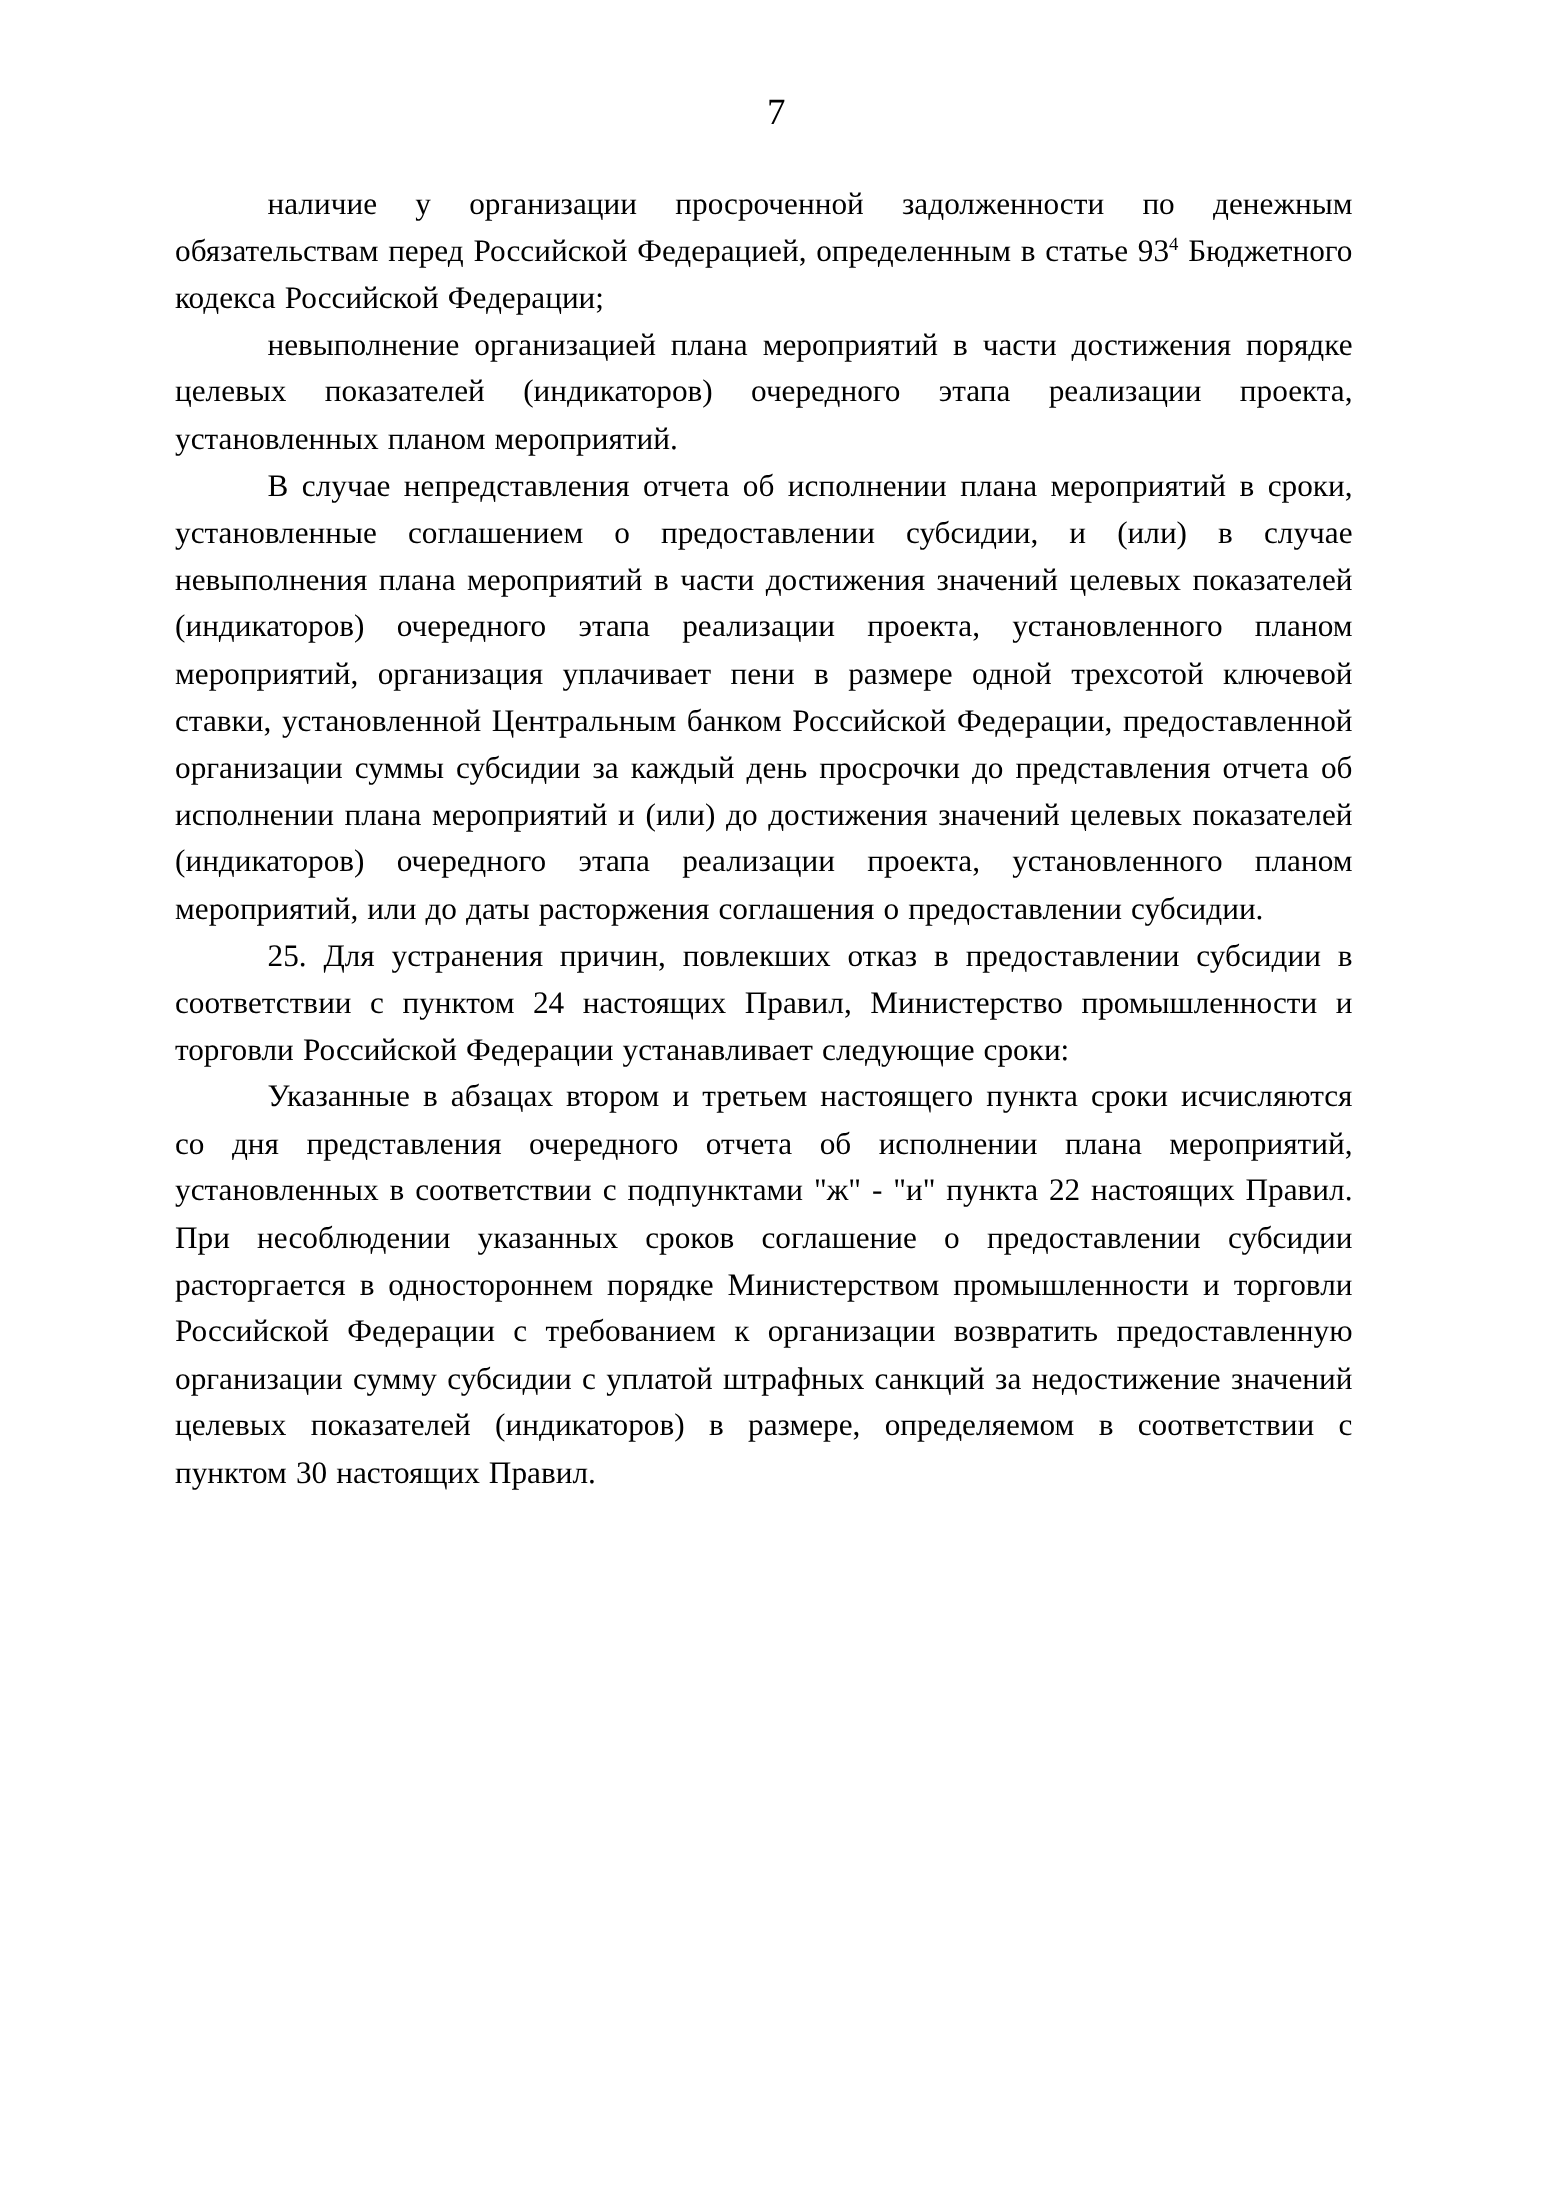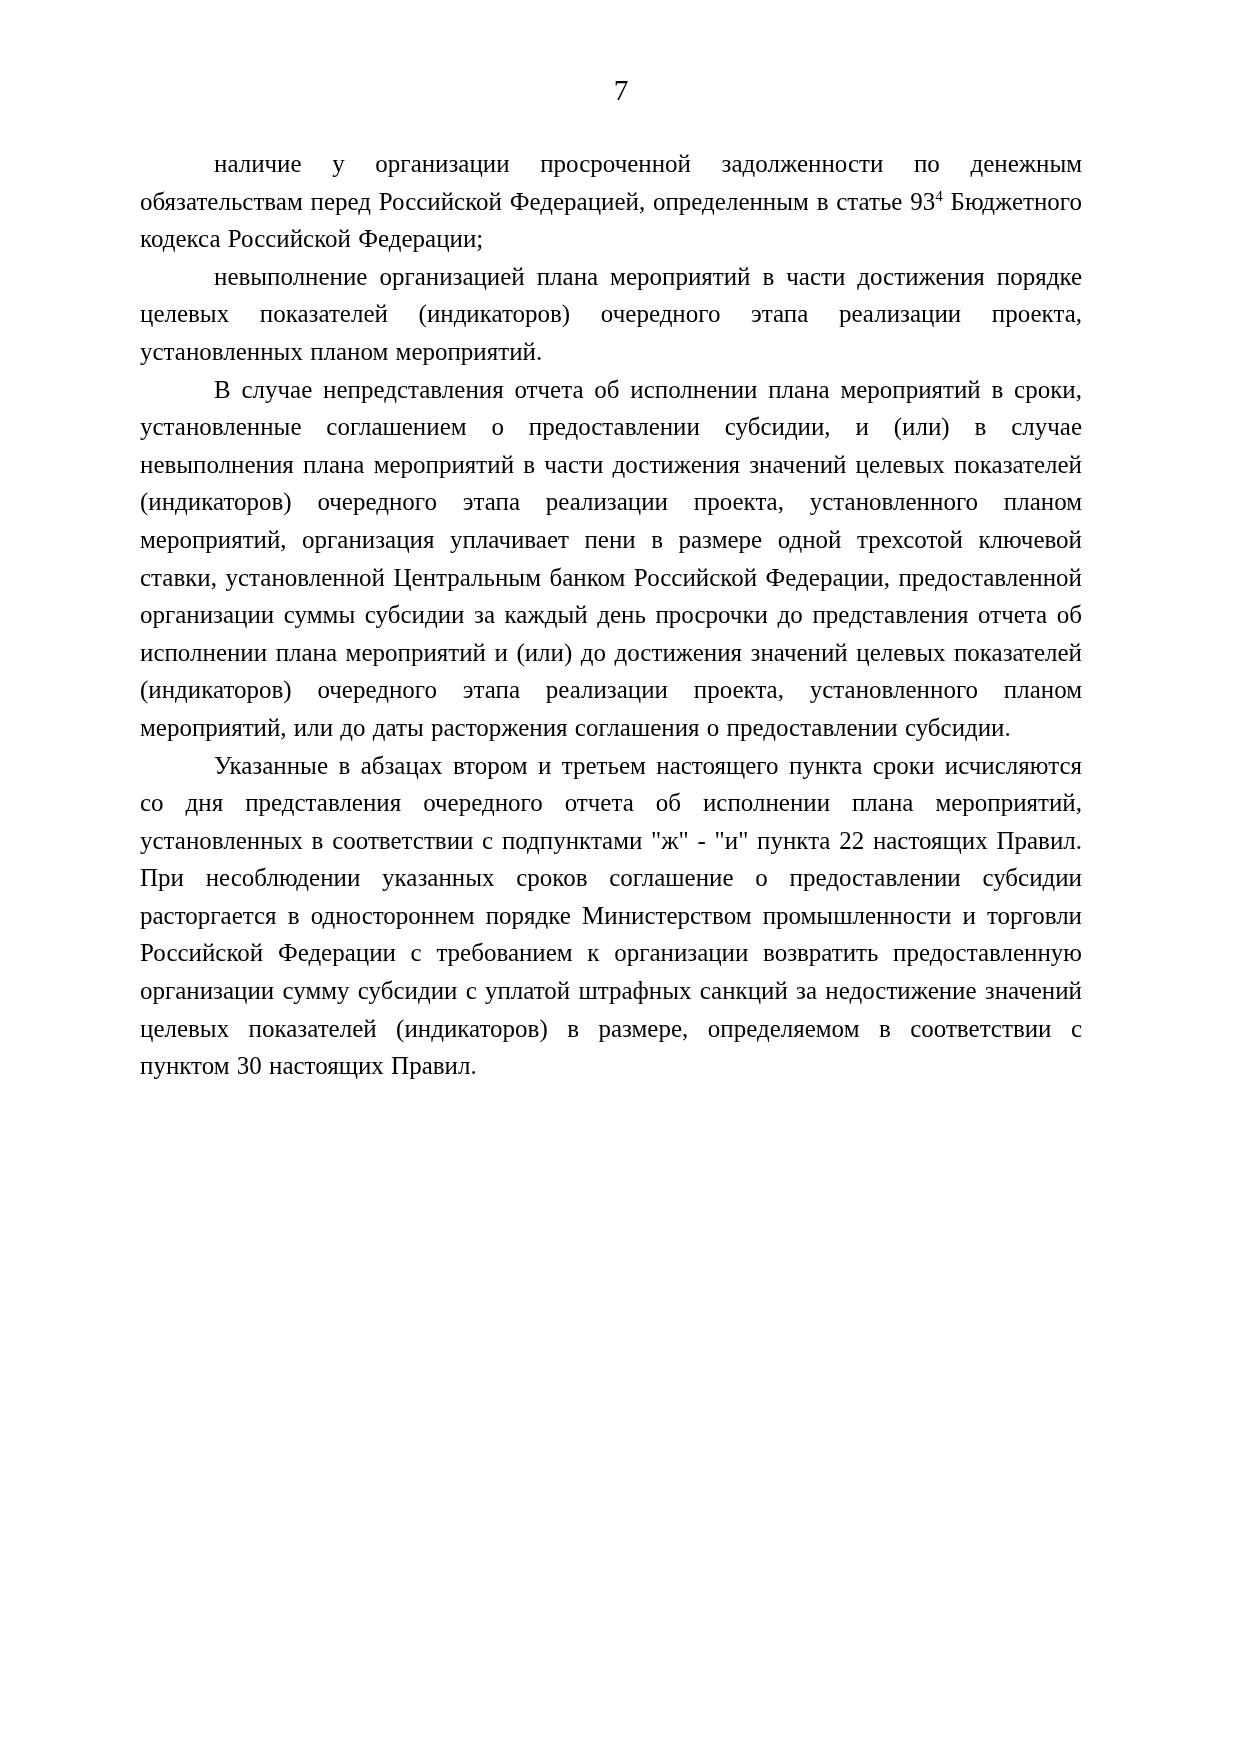--- a/index.html
+++ b/index.html
@@ -52,15 +52,16 @@
 </head>
 <body>
 
 <div class="page">
   <div class="page-number">7</div>
   <div class="doc-body">
 
   <p class="para"><span class="text-run">наличие у организации просроченной задолженности по денежным обязательствам перед Российской Федерацией, определенным в&nbsp;статье&nbsp;93</span><sup class="sup-run">4</sup><span class="text-run"> Бюджетного кодекса Российской Федерации;</span></p>
       <p class="para"><span class="text-run">невыполнение организацией плана мероприятий в части достижения порядке целевых показателей (индикаторов) очередного этапа реализации проекта, установленных планом мероприятий.</span></p>
       <p class="para"><span class="text-run">В случае непредставления отчета об исполнении плана мероприятий в&nbsp;сроки, установленные соглашением о предоставлении субсидии, и&nbsp;(или) в случае невыполнения плана мероприятий в части достижения значений целевых показателей (индикаторов) очередного этапа реализации проекта, установленного планом мероприятий, организация уплачивает пени в размере одной трехсотой ключевой ставки, установленной Центральным банком Российской Федерации, предоставленной организации суммы субсидии за каждый день просрочки до представления отчета об исполнении плана мероприятий и (или) до достижения значений целевых показателей (индикаторов) очередного этапа реализации проекта, установленного планом мероприятий, или до даты расторжения соглашения о предоставлении субсидии.</span></p>
+      <p class="para"><span class="text-run">25.&nbsp;Для устранения причин, повлекших отказ в предоставлении субсидии в соответствии с пунктом&nbsp;24 настоящих Правил, Министерство промышленности и торговли Российской Федерации устанавливает следующие сроки:</span></p>
       <p class="para"><span class="text-run">Указанные в абзацах втором и третьем настоящего пункта сроки исчисляются со дня представления очередного отчета об исполнении плана мероприятий, установленных в соответствии с подпунктами "ж" - "и" пункта&nbsp;22 настоящих Правил. При несоблюдении указанных сроков соглашение о предоставлении субсидии расторгается в одностороннем порядке Министерством промышленности и торговли Российской Федерации с требованием к организации возвратить предоставленную организации сумму субсидии с уплатой штрафных санкций за&nbsp;недостижение значений целевых показателей (индикаторов) в размере, определяемом в соответствии с пунктом&nbsp;30 настоящих Правил.</span></p>
     </div>
 </div>
 
 </body></html>

